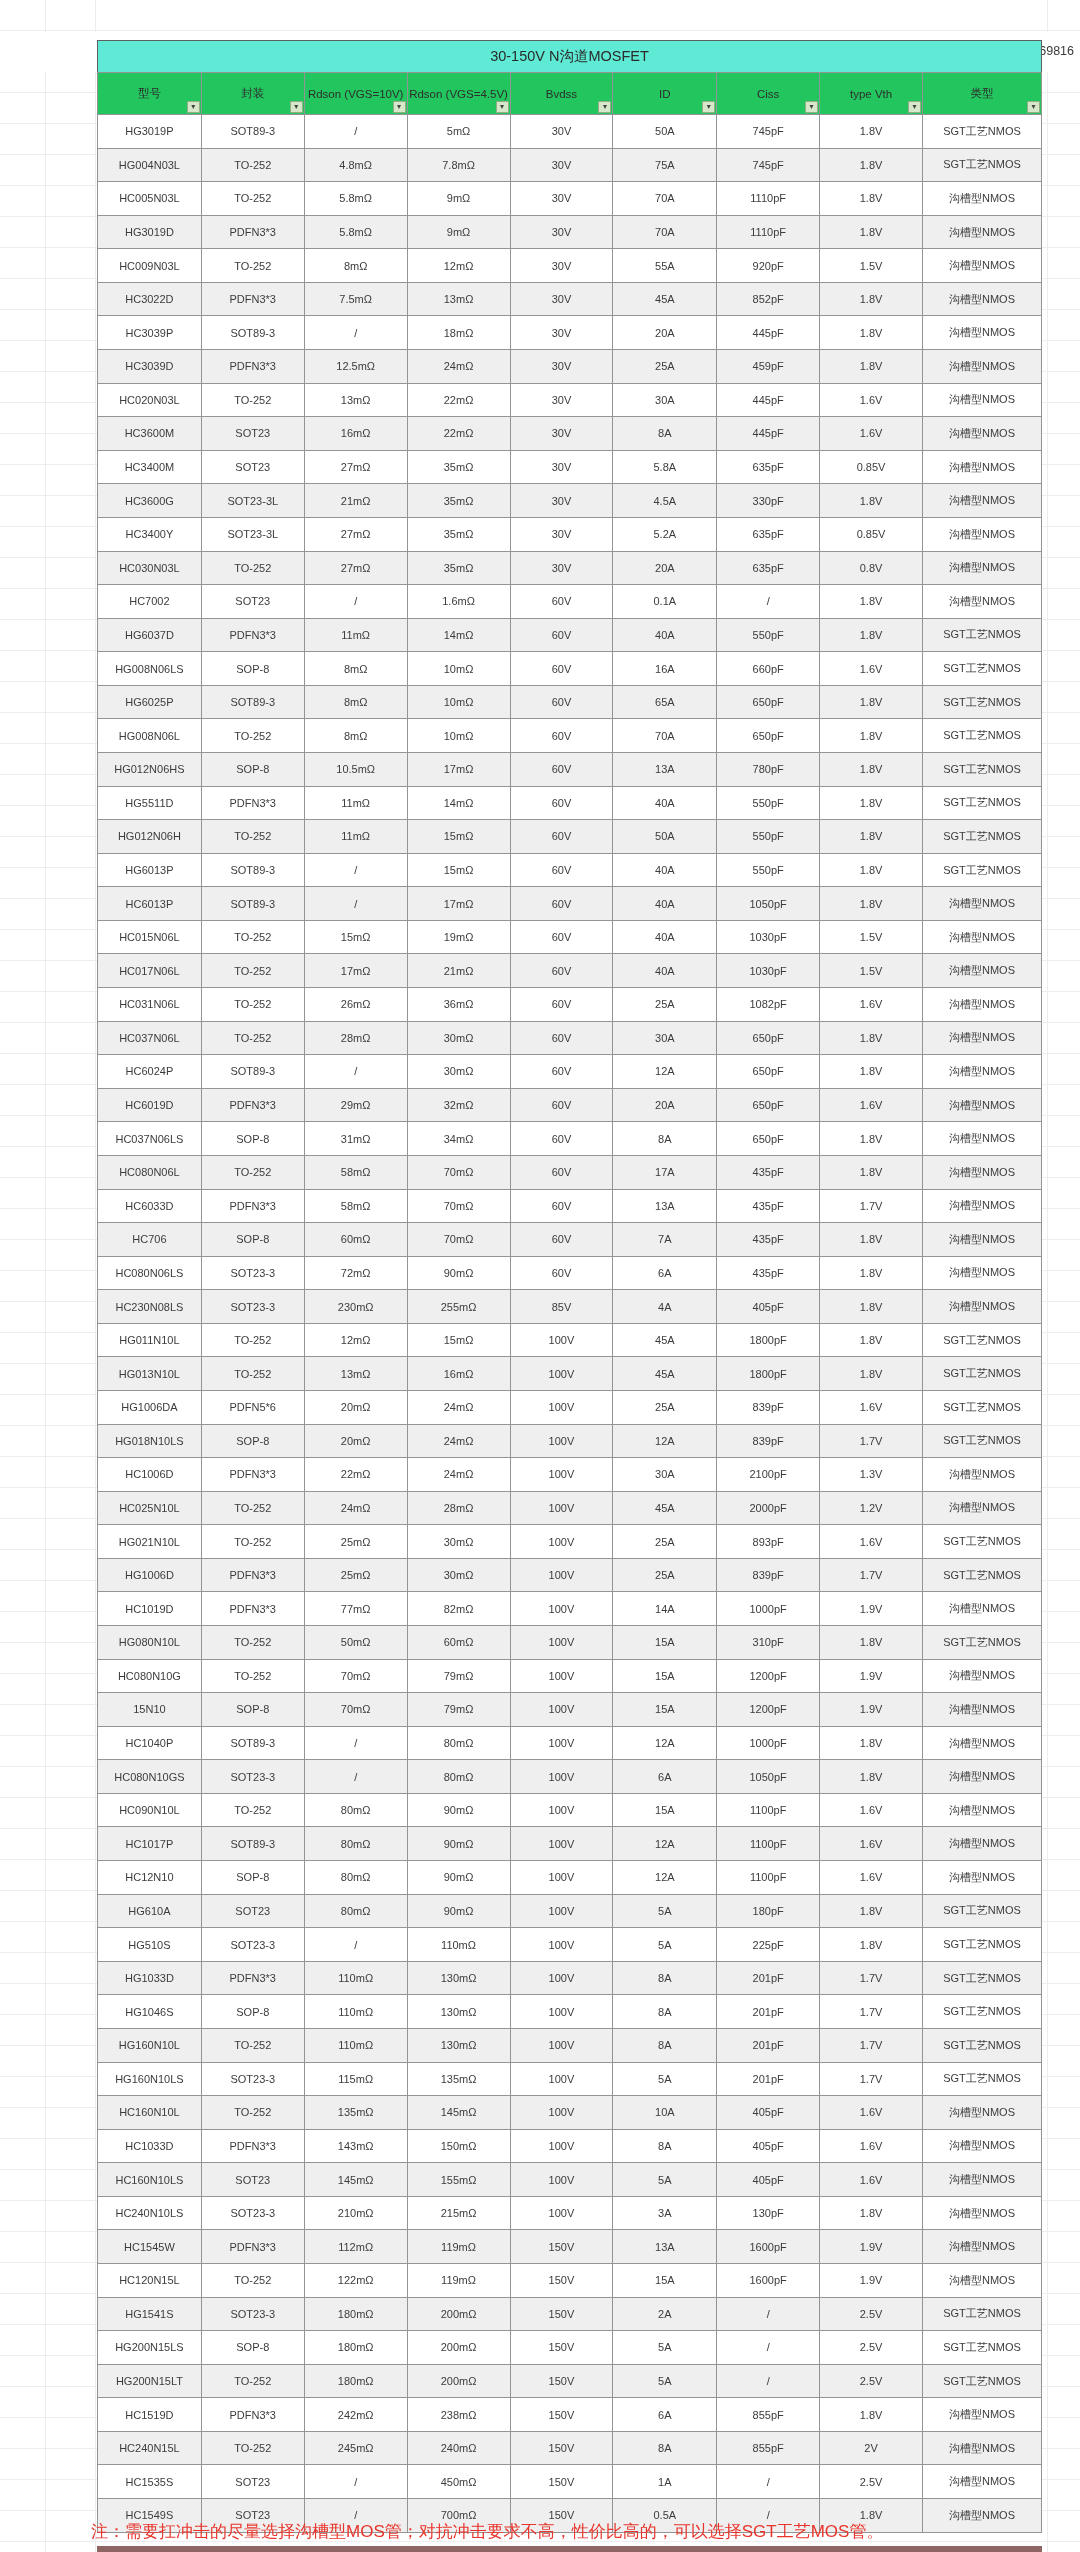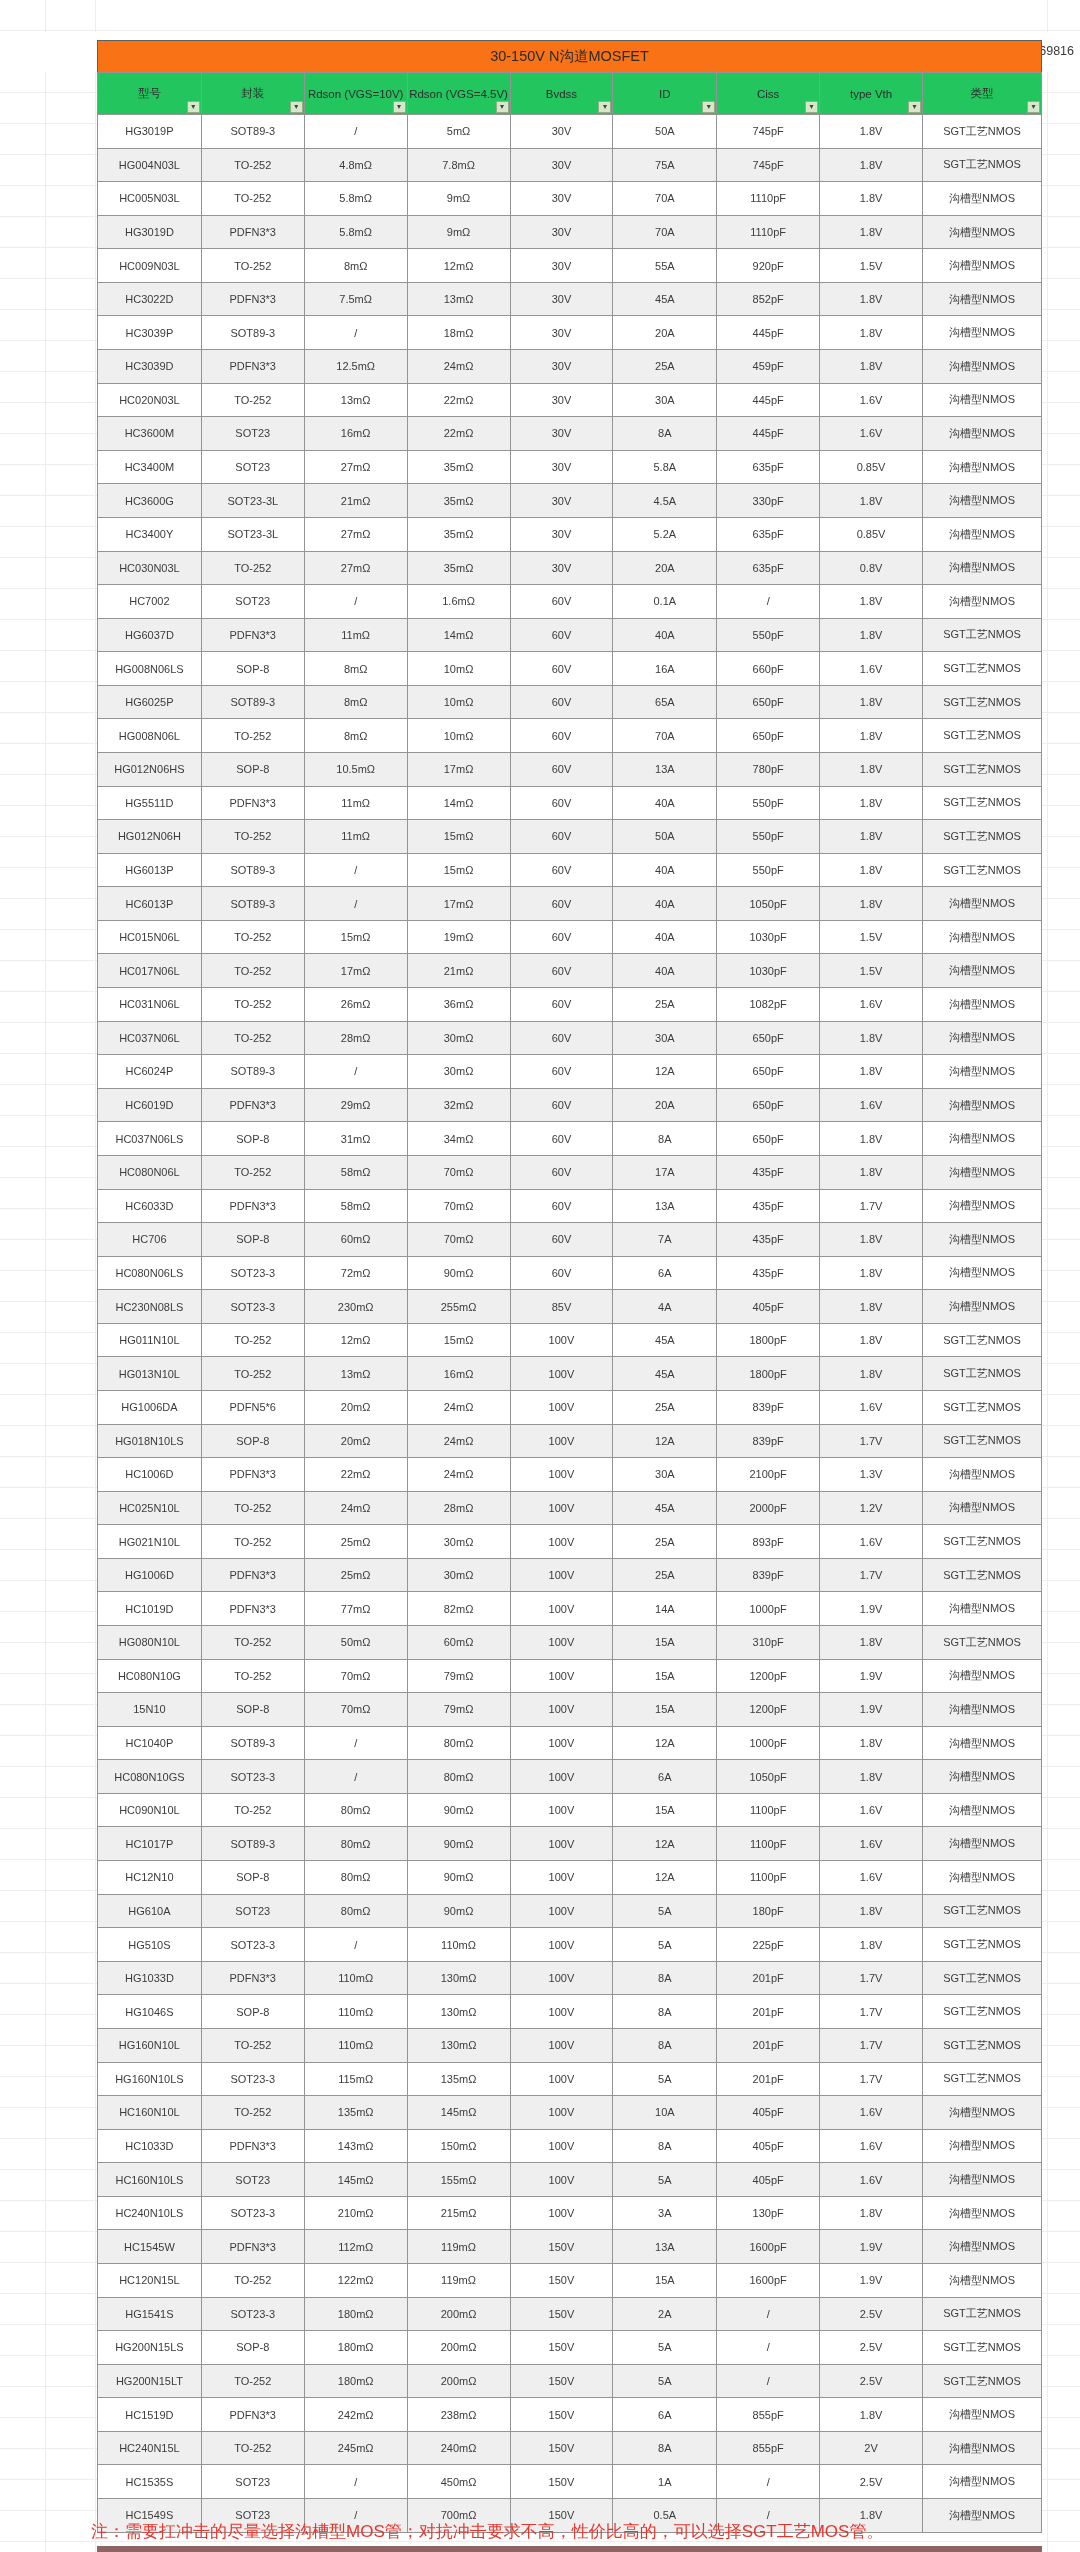--- a/index.html
+++ b/index.html
@@ -12,21 +12,21 @@
 
   
   .topbar{position:absolute;left:0;top:0;width:1080px;height:40px;background:#fff;margin-top:32px;}
   .logo{position:absolute;left:113px;top:6px;width:28px;height:28px;}
   .co-cn{position:absolute;left:147px;top:7px;font-size:13.5px;color:#4a4a4a;letter-spacing:1px;}
   .co-en{position:absolute;left:148px;top:24px;font-size:6.5px;color:#9a9a9a;letter-spacing:.4px;}
   .contact{position:absolute;right:6px;top:11px;font-size:12.5px;color:#3a3a3a;}
 
   
   .tablewrap{position:absolute;left:97px;top:40px;width:945px;}
-  .band{background:#f97316;border:1px solid #5f5f5f;border-bottom:0;height:31px;line-height:31px;text-align:center;font-size:14.5px;color:#2b2b2b;}
+  .band{background:#5eead4;border:1px solid #5f5f5f;border-bottom:0;height:31px;line-height:31px;text-align:center;font-size:14.5px;color:#2b2b2b;}
   table{border-collapse:collapse;table-layout:fixed;width:100%;background:#fff;}
   table{border:1px solid #5f5f5f;}
   th,td{border:1px solid #949494;text-align:center;overflow:hidden;white-space:nowrap;}
   thead th{background:#22c55e;height:39px;font-size:11.5px;font-weight:normal;color:#2e2e2e;position:relative;}
   tbody td{height:30.59px;font-size:11px;color:#3c3c3c;}
   tbody tr:nth-child(even) td{background:#efefef;}
   td.model{position:relative;}
   .filter{position:absolute;right:1px;bottom:1px;width:11px;height:10px;background:#d7e8ca;border:1px solid #94ad86;color:#444;font-size:8px;line-height:9px;text-align:center;cursor:pointer;border-radius:1px;}
 
   .note{position:absolute;left:91px;top:2520px;font-size:17px;color:#E8352C;font-weight:500;}

